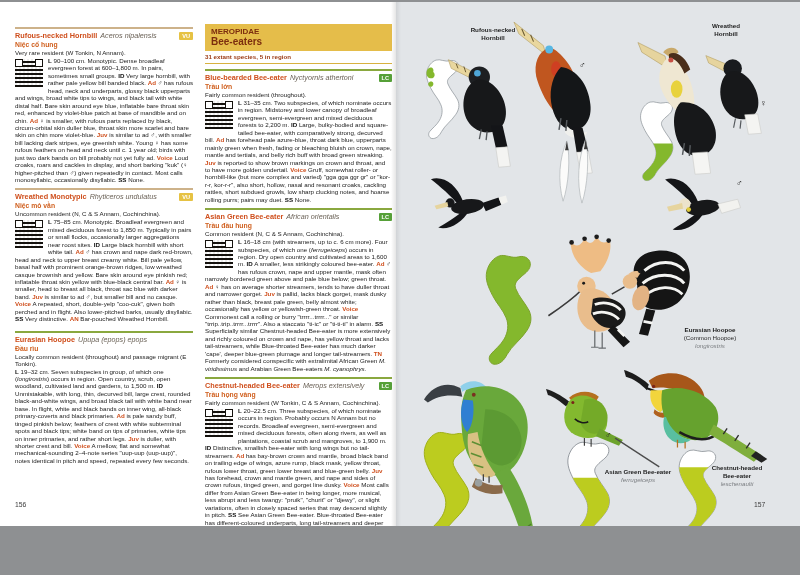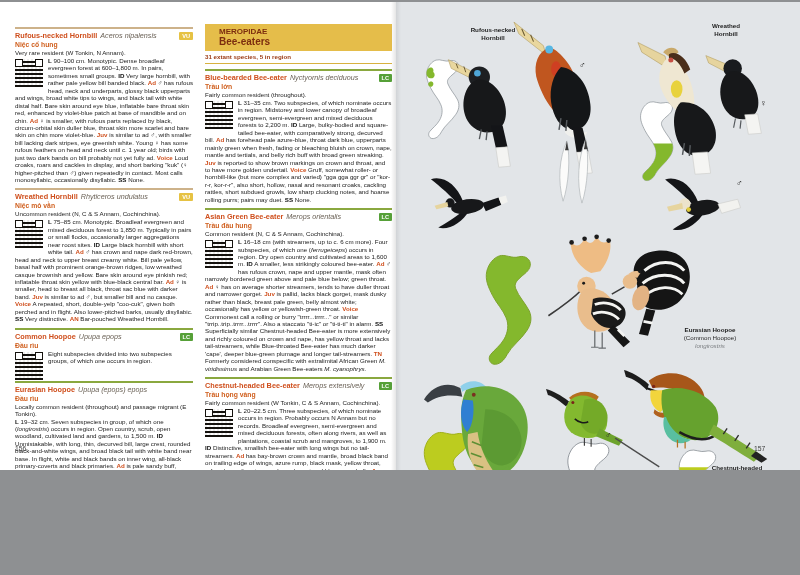--- a/index.html
+++ b/index.html
@@ -1,17 +1,17 @@
 <!DOCTYPE html>
 <html><head>
 <meta charset="utf-8">
 <style>
   html,body{margin:0;padding:0;}
   body{width:800px;height:575px;background:#8e9092;font-family:"Liberation Sans",sans-serif;overflow:hidden;}
-  .spread{display:flex;margin-top:2px;height:468px;}
+  .spread{display:flex;margin-top:2px;height:524px;}
   .page-left{position:relative;width:396px;background:#ffffff;overflow:hidden;}
   .page-left::after{content:"";position:absolute;right:0;top:0;bottom:0;width:5px;background:linear-gradient(to right,rgba(0,0,0,0),rgba(0,0,0,.10));}
   .page-right{position:relative;width:404px;background:#e2e5e8;overflow:hidden;}
   .page-right::before{content:"";position:absolute;left:0;top:0;bottom:0;width:5px;background:linear-gradient(to right,rgba(0,0,0,.08),rgba(0,0,0,0));}
   .col{position:absolute;top:20px;height:532px;overflow:hidden;}
   .col1{left:15px;width:178px;}
   .col2{left:205px;width:187px;}
   .rule{height:2px;margin:5px 0 2px;}
   .rule.tan{background:#cdb28a;}
   .rule.green{background:#8aa83f;}
@@ -26,21 +26,21 @@
   .sp-body{font-size:6.2px;line-height:1.2;color:#1a1a1a;margin-top:1px;}
   .seg-b{font-weight:bold;color:#111;}
   .seg-o{font-weight:bold;color:#cf4f1d;}
   .seg-i{font-style:italic;}
   .qr{position:relative;float:left;width:28px;height:28px;margin:2px 5px 1px 0;
       background:repeating-linear-gradient(0deg,#15120e 0 2px,rgba(255,255,255,.92) 2px 4px),
                  repeating-linear-gradient(90deg,#15120e 0 2px,#fff 2px 4px);}
   .qr::before,.qr::after{content:"";position:absolute;width:6px;height:6px;background:#fff;border:1.6px solid #15120e;}
   .qr::before{left:0;top:0;}
   .qr::after{right:0;top:0;}
-  .fam-bar{background:#e5bd4a;padding:3px 14px 4px;margin:7px 0 0;}
+  .fam-bar{background:#e5bd4a;padding:3px 6px 4px;margin:7px 0 0;}
   .fam-name{font-size:8px;font-weight:bold;color:#7c2d0e;}
   .fam-group{font-size:10px;font-weight:bold;color:#7c2d0e;}
   .fam-count{font-size:6.2px;font-weight:bold;color:#9c3b16;padding:2px 0 3px;border-bottom:1px solid #d8b23f;margin-bottom:1px;}
   .pagenum{position:absolute;font-size:6.8px;color:#3c3c3c;}
   .pagenum.left{left:15px;bottom:18px;}
   .pagenum.right{left:358px;bottom:18px;}
   .plate-label{position:absolute;z-index:3;font-size:6.2px;font-weight:bold;color:#1c1c1c;text-align:center;line-height:1.25;}
   .plate-label .alt{font-weight:normal;color:#2a2a2a;}
   .plate-label .ssp{font-weight:normal;font-style:italic;color:#7a7d80;}
   .sexsym{position:absolute;z-index:3;font-size:9px;color:#2e2e2e;}
@@ -79,40 +79,30 @@
           <span class="badge vu">VU</span>
         </div>
         <div class="sp-vn">Niệc cổ hung</div>
         <div class="sp-res">Very rare resident (W Tonkin, N Annam).</div>
         <div class="sp-body"><span class="qr"></span><span><span class="seg-b">L</span><span> 90–100 cm. Monotypic. Dense broadleaf evergreen forest at 600–1,800 m. In pairs, sometimes small groups. </span><span class="seg-b">ID</span><span> Very large hornbill, with rather pale yellow bill banded black. </span><span class="seg-o">Ad</span><span> ♂ has rufous head, neck and underparts, glossy black upperparts and wings, broad white tips to wings, and black tail with white distal half. Bare skin around eye blue, inflatable bare throat skin red, enhanced by violet-blue patch at base of mandible and on chin. </span><span class="seg-o">Ad</span><span> ♀ is smaller, with rufous parts replaced by black, circum-orbital skin duller blue, throat skin more scarlet and bare skin on chin more violet-blue. </span><span class="seg-o">Juv</span><span> is similar to ad ♂, with smaller bill lacking dark stripes, eye greenish white. Young ♀ has some rufous feathers on head and neck until c. 1 year old; birds with just two dark bands on bill probably not yet fully ad. </span><span class="seg-o">Voice</span><span> Loud croaks, roars and cackles in display, and short barking "kuk" (♀ higher-pitched than ♂) given repeatedly in contact. Most calls monosyllabic, occasionally disyllabic. </span><span class="seg-b">SS</span><span> None.</span></span></div>
       </div>
 
       <div>
         <div class="rule tan"></div>
         <div class="sp-head">
-          <span class="sp-name">Wreathed Hornbill</span>
+          <span class="sp-name">Wreathed Monotypic</span>
           <span class="sp-sci">Rhyticeros undulatus</span>
           <span class="badge vu">VU</span>
         </div>
         <div class="sp-vn">Niệc mỏ vằn</div>
         <div class="sp-res">Uncommon resident (N, C &amp; S Annam, Cochinchina).</div>
         <div class="sp-body"><span class="qr"></span><span><span class="seg-b">L</span><span> 75–85 cm. Monotypic. Broadleaf evergreen and mixed deciduous forest to 1,850 m. Typically in pairs or small flocks, occasionally larger aggregations near roost sites. </span><span class="seg-b">ID</span><span> Large black hornbill with short white tail. </span><span class="seg-o">Ad</span><span> ♂ has crown and nape dark red-brown, head and neck to upper breast creamy white. Bill pale yellow, basal half with prominent orange-brown ridges, low wreathed casque brownish and yellow. Bare skin around eye pinkish red; inflatable throat skin yellow with blue-black central bar. </span><span class="seg-o">Ad</span><span> ♀ is smaller, head to breast all black, throat sac blue with darker band. </span><span class="seg-o">Juv</span><span> is similar to ad ♂, but smaller bill and no casque. </span><span class="seg-o">Voice</span><span> A repeated, short, double-yelp "coo-cuk", given both perched and in flight. Also lower-pitched barks, usually disyllabic. </span><span class="seg-b">SS</span><span> Very distinctive. </span><span class="seg-o">AN</span><span> Bar-pouched Wreathed Hornbill.</span></span></div>
       </div>
 
 
-      <div>
-        <div class="rule green"></div>
-        <div class="sp-head">
-          <span class="sp-name">Common Hoopoe</span>
-          <span class="sp-sci">Upupa epops</span>
-          <span class="badge lc">LC</span>
-        </div>
-        <div class="sp-vn">Đầu rìu</div>
-        <div class="sp-body"><span class="qr"></span><span><span>Eight subspecies divided into two subspecies groups, of which one occurs in region.</span></span></div>
-      </div>
 
       <div style="clear:both;">
         <div class="rule green" style="margin-top:8px;"></div>
         <div class="sp-head">
           <span class="sp-name">Eurasian Hoopoe</span>
           <span class="sp-sci">Upupa (epops) epops</span>
         </div>
         <div class="sp-vn">Đầu rìu</div>
         <div class="sp-res">Locally common resident (throughout) and passage migrant (E Tonkin).</div>
         <div class="sp-body"><span><span class="seg-b">L</span><span> 19–32 cm. Seven subspecies in group, of which one (</span><span class="seg-i">longirostris</span><span>) occurs in region. Open country, scrub, open woodland, cultivated land and gardens, to 1,500 m. </span><span class="seg-b">ID</span><span> Unmistakable, with long, thin, decurved bill, large crest, rounded black-and-white wings, and broad black tail with white band near base. In flight, white and black bands on inner wing, all-black primary-coverts and black primaries. </span><span class="seg-o">Ad</span><span> is pale sandy buff, tinged pinkish below; feathers of crest with white subterminal spots and black tips; white band on tips of primaries, white tips on inner primaries, and rather short legs. </span><span class="seg-o">Juv</span><span> is duller, with shorter crest and bill. </span><span class="seg-o">Voice</span><span> A mellow, flat and somewhat mechanical-sounding 2–4-note series "uup-uup (uup-uup)", notes identical in pitch and speed, repeated every few seconds. </span></span></div>
@@ -126,33 +116,33 @@
           <div class="fam-name">MEROPIDAE</div>
           <div class="fam-group">Bee-eaters</div>
         </div>
         <div class="fam-count">31 extant species, 5 in region</div>
       </div>
 
       <div>
         <div class="rule green"></div>
         <div class="sp-head">
           <span class="sp-name">Blue-bearded Bee-eater</span>
-          <span class="sp-sci">Nyctyornis deciduous</span>
+          <span class="sp-sci">Nyctyornis athertoni</span>
           <span class="badge lc">LC</span>
         </div>
         <div class="sp-vn">Trầu lớn</div>
         <div class="sp-res">Fairly common resident (throughout).</div>
         <div class="sp-body"><span class="qr"></span><span><span class="seg-b">L</span><span> 31–35 cm. Two subspecies, of which nominate occurs in region. Midstorey and lower canopy of broadleaf evergreen, semi-evergreen and mixed deciduous forests to 2,200 m. </span><span class="seg-b">ID</span><span> Large, bulky-bodied and square-tailed bee-eater, with comparatively strong, decurved bill. </span><span class="seg-o">Ad</span><span> has forehead pale azure-blue, throat dark blue, upperparts mainly green when fresh, fading or bleaching bluish on crown, nape, mantle and tertials, and belly rich buff with broad green streaking. </span><span class="seg-o">Juv</span><span> is reported to show brown markings on crown and throat, and to have more golden undertail. </span><span class="seg-o">Voice</span><span> Gruff, somewhat roller- or hornbill-like (but more complex and varied) "gga gga ggr gr" or "kor-r-r, kor-r-r", also short, hollow, nasal and resonant croaks, cackling rattles, short subdued growls, low sharp clucking notes, and hoarse rolling purrs; pairs may duet. </span><span class="seg-b">SS</span><span> None.</span></span></div>
       </div>
 
       <div>
         <div class="rule green"></div>
         <div class="sp-head">
           <span class="sp-name">Asian Green Bee-eater</span>
-          <span class="sp-sci">Merops orientalis</span>
+          <span class="sp-sci">African orientalis</span>
           <span class="badge lc">LC</span>
         </div>
         <div class="sp-vn">Trầu đầu hung</div>
         <div class="sp-res">Common resident (N, C &amp; S Annam, Cochinchina).</div>
         <div class="sp-body"><span class="qr"></span><span><span class="seg-b">L</span><span> 16–18 cm (with streamers, up to c. 6 cm more). Four subspecies, of which one (</span><span class="seg-i">ferrugeiceps</span><span>) occurs in region. Dry open country and cultivated areas to 1,600 m. </span><span class="seg-b">ID</span><span> A smaller, less strikingly coloured bee-eater. </span><span class="seg-o">Ad</span><span> ♂ has rufous crown, nape and upper mantle, mask often narrowly bordered green above and pale blue below; green throat. </span><span class="seg-o">Ad</span><span> ♀ has on average shorter streamers, tends to have duller throat and narrower gorget. </span><span class="seg-o">Juv</span><span> is pallid, lacks black gorget, mask dusky rather than black, breast pale green, belly almost white; occasionally has yellow or yellowish-green throat. </span><span class="seg-o">Voice</span><span> Commonest call a rolling or burry "trrrr...trrrr..." or similar "trrip..trip..trrrr...trrrr". Also a staccato "ti-ic" or "ti-ti-ti" in alarm. </span><span class="seg-b">SS</span><span> Superficially similar Chestnut-headed Bee-eater is more extensively and richly coloured on crown and nape, has yellow throat and lacks tail-streamers, while Blue-throated Bee-eater has much darker 'cape', deeper blue-green plumage and longer tail-streamers. </span><span class="seg-o">TN</span><span> Formerly considered conspecific with extralimital African Green </span><span class="seg-i">M. viridissimus</span><span> and Arabian Green Bee-eaters </span><span class="seg-i">M. cyanophrys</span><span>.</span></span></div>
       </div>
 
       <div>
         <div class="rule green"></div>
         <div class="sp-head">

